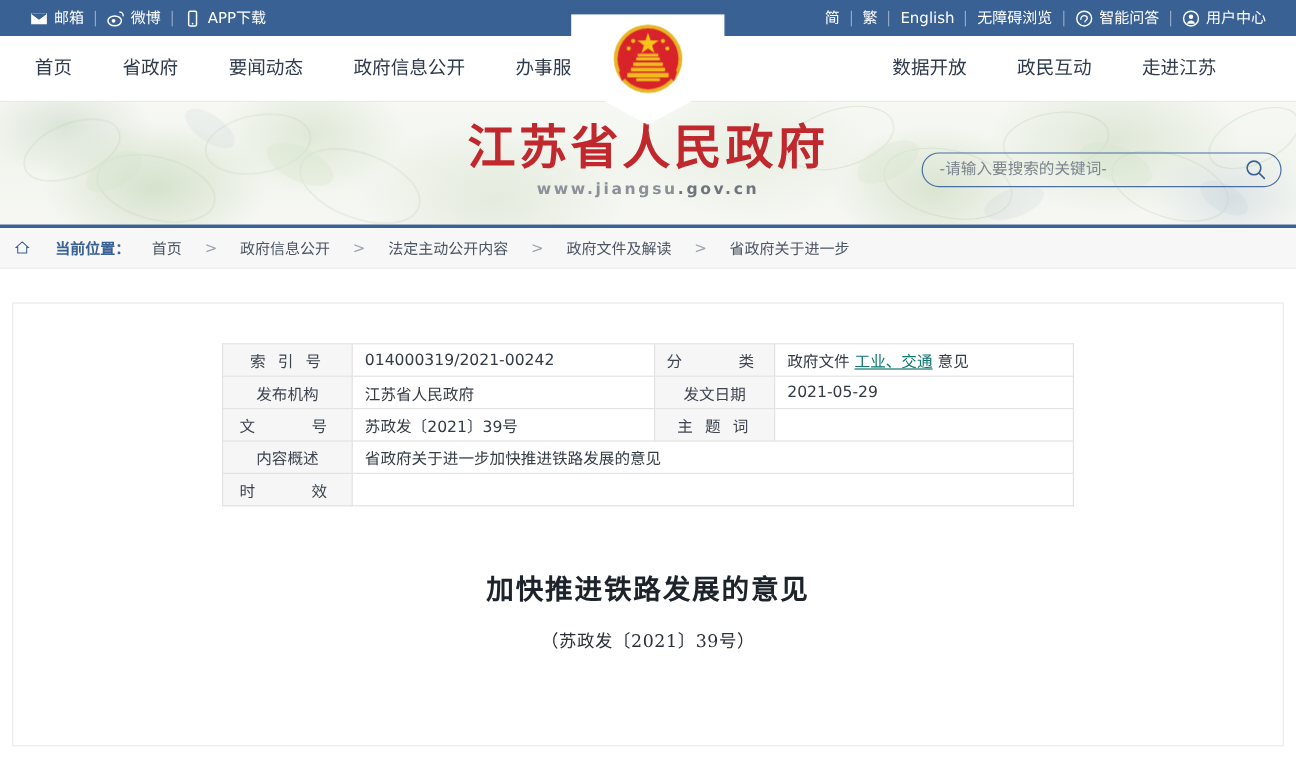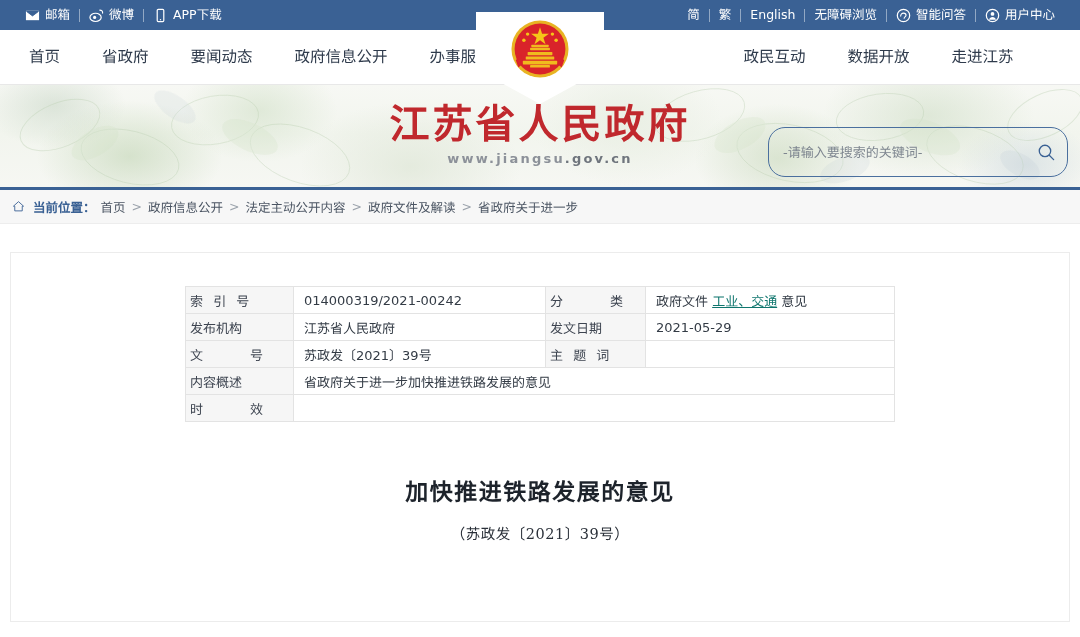--- a/index.html
+++ b/index.html
@@ -156,21 +156,21 @@
     letter-spacing: 2.2px;
     white-space: nowrap;
   }
   .brand-url .dom { color: #6f757d; }
 
   .searchbox {
     position: absolute;
     right: 12px;
     top: 42px;
     width: 300px;
-    height: 50px;
+    height: 29px;
     border: 1px solid #4a6f9e;
     border-radius: 17px;
     display: flex;
     align-items: center;
     padding: 0 8px 0 14px;
     background: transparent;
   }
   .searchbox input {
     flex: 1;
     border: 0;
@@ -188,21 +188,21 @@
   }
 
   
   .crumbbar {
     height: 34px;
     background: #f7f7f7;
     border-bottom: 1px solid #ededed;
     display: flex;
     align-items: center;
     padding-left: 12px;
-    gap: 5px;
+    gap: 18px;
     font-size: 12.5px;
     color: #4b5563;
   }
   .crumb-home-icon { display: inline-flex; margin-right: 3px; }
   .crumb-label { color: #3a6194; font-weight: bold; }
   .crumb-link { color: #4b5563; cursor: pointer; white-space: nowrap; }
   .crumb-arrow { color: #9aa2ab; padding: 0 1px; }
 
   
   .panel {
@@ -223,21 +223,21 @@
     color: #333b45;
   }
   .info-table td {
     border: 1px solid #e3e3e3;
     height: 27px;
     padding: 0 10px;
     vertical-align: middle;
   }
   .info-table td.lbl {
     background: #f6f6f6;
-    text-align: left;
+    text-align: center;
     color: #3d4450;
     padding: 0 4px;
   }
   .lbl-sp2 { letter-spacing: 7px; padding-left: 7px; }
   .lbl-sp1 { letter-spacing: 3px; padding-left: 3px; }
   .col-lbl  { width: 108px; }
   .col-val  { width: 252px; }
   .col-lbl2 { width: 100px; }
   .info-table a.inline-link {
     color: #0f766e;
@@ -350,22 +350,22 @@
     <div class="nav-item">首页</div>
     <div class="nav-item">省政府</div>
     <div class="nav-item">要闻动态</div>
     <div class="nav-item">政府信息公开</div>
     <div class="nav-item">办事服务</div>
   </div>
 
   <div class="nav-spacer"></div>
 
   <div class="nav-group nav-right">
+    <div class="nav-item">数据开放</div>
     <div class="nav-item">政民互动</div>
-    <div class="nav-item">数据开放</div>
     <div class="nav-item">走进江苏</div>
   </div>
 
   <div class="emblem-holder">
     <div class="emblem-shield"></div>
     <svg class="emblem-art" viewBox="0 0 100 100">
       <circle cx="50" cy="50" r="46" fill="#e8b423"></circle>
       <circle cx="50" cy="50" r="41" fill="#d9232a"></circle>
       <g fill="#f5c518">
         <path d="M50 15 l3.4 10.4 11 0 -8.9 6.5 3.4 10.4 -8.9-6.4 -8.9 6.4 3.4-10.4 -8.9-6.5 11 0z"></path>

